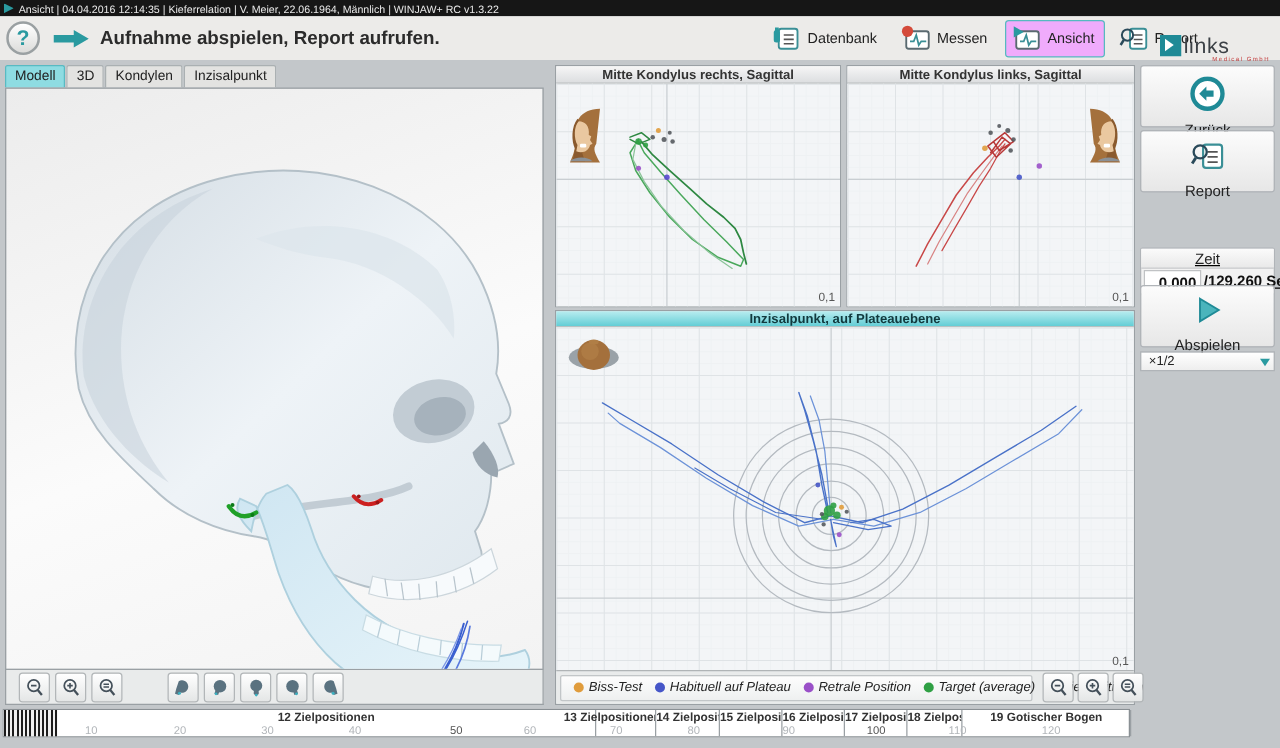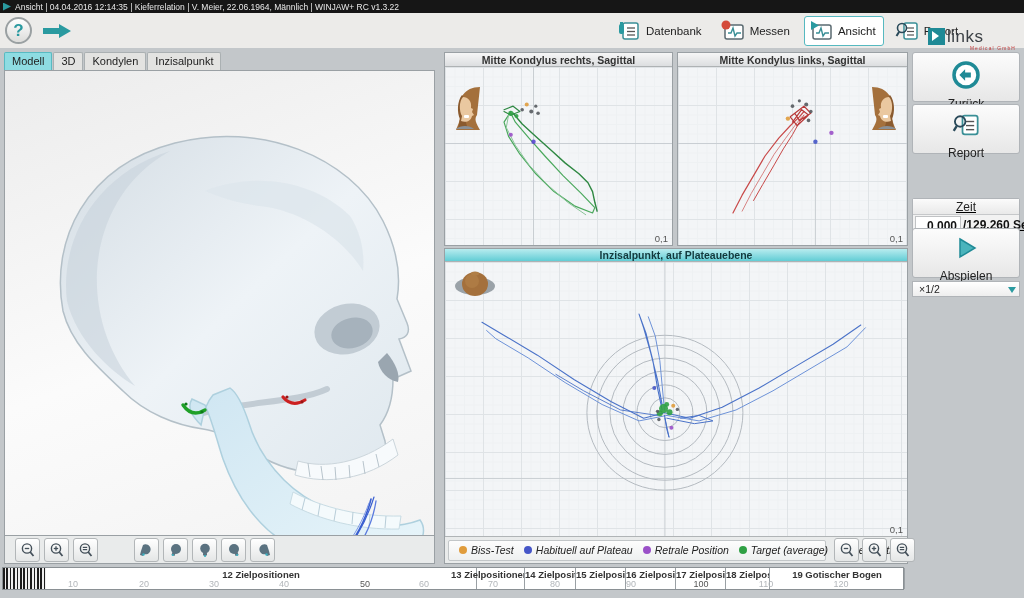--- a/index.html
+++ b/index.html
@@ -16,21 +16,21 @@
              border-bottom:1px solid #b6bab c; display:flex; align-items:center; }
   .help-btn { width:27px; height:27px; margin-left:5px; border-radius:50%;
               border:2px solid #9aa0a2; background:linear-gradient(#ffffff,#dcdcda);
               color:#2a9aa0; font-size:17px; font-weight:bold; line-height:23px; text-align:center; }
   .bigarrow { margin:0 8px 0 10px; }
   .instruction { font-size:15px; font-weight:bold; color:#2b2b2b; }
 
   .toolbar { position:absolute; left:612px; top:0; height:35px; display:flex; align-items:center; gap:6px; }
   .tb-btn { display:flex; align-items:center; gap:5px; padding:3px 7px 3px 4px; border:1px solid transparent;
             border-radius:3px; background:transparent; font-size:11.5px; color:#222; height:30px; }
-  .tb-btn.active { background:#ffffff; border-color:#56b9c0; }
+  .tb-btn.active { background:#f0abfc; border-color:#56b9c0; }
   .tb-ico { width:24px; height:22px; }
 
   .logo { position:absolute; right:8px; top:15px; width:88px; }
   .logo-row { display:flex; align-items:flex-start; gap:2px; }
   .logo-mark { width:17px; height:17px; background:#1f8a96; position:relative; }
   .logo-mark:before { content:""; position:absolute; left:4px; top:3px; border-left:7px solid #ffffff;
                       border-top:5.5px solid transparent; border-bottom:5.5px solid transparent; }
   .logo-text { font-size:17px; color:#3c4146; letter-spacing:.5px; line-height:17px; }
   .logo-sub { font-size:4.8px; color:#c23a3a; letter-spacing:1.2px; text-align:right; margin-top:1px; }
 
@@ -124,20 +124,21 @@
 <div class="titlebar">
   <span class="appicon"></span>
   <span>Ansicht | 04.04.2016 12:14:35 | Kieferrelation | V. Meier, 22.06.1964, Männlich | WINJAW+ RC v1.3.22</span>
 </div>
 
 <div class="helpbar">
   <button class="help-btn">?</button>
   <svg class="bigarrow" width="30" height="16" viewBox="0 0 30 16">
     <path d="M1 5 h16 v-4 l12 7 -12 7 v-4 h-16 z" fill="#2a9aa0"></path>
   </svg>
+  <span class="instruction">Aufnahme abspielen, Report aufrufen.</span>
 
   <div class="toolbar">
     <button class="tb-btn">
       <svg class="tb-ico" viewBox="0 0 24 22">
         <rect x="6" y="3" width="15" height="16" rx="2" fill="#fff" stroke="#3a8f96" stroke-width="1.5"></rect>
         <line x1="10" y1="8" x2="18" y2="8" stroke="#555" stroke-width="1.3"></line>
         <line x1="10" y1="11.5" x2="18" y2="11.5" stroke="#555" stroke-width="1.3"></line>
         <line x1="10" y1="15" x2="18" y2="15" stroke="#555" stroke-width="1.3"></line>
         <rect x="2" y="4" width="5" height="10" rx="2" fill="#2a9aa0"></rect>
         <rect x="3" y="2" width="3" height="3" fill="#2a9aa0"></rect>

